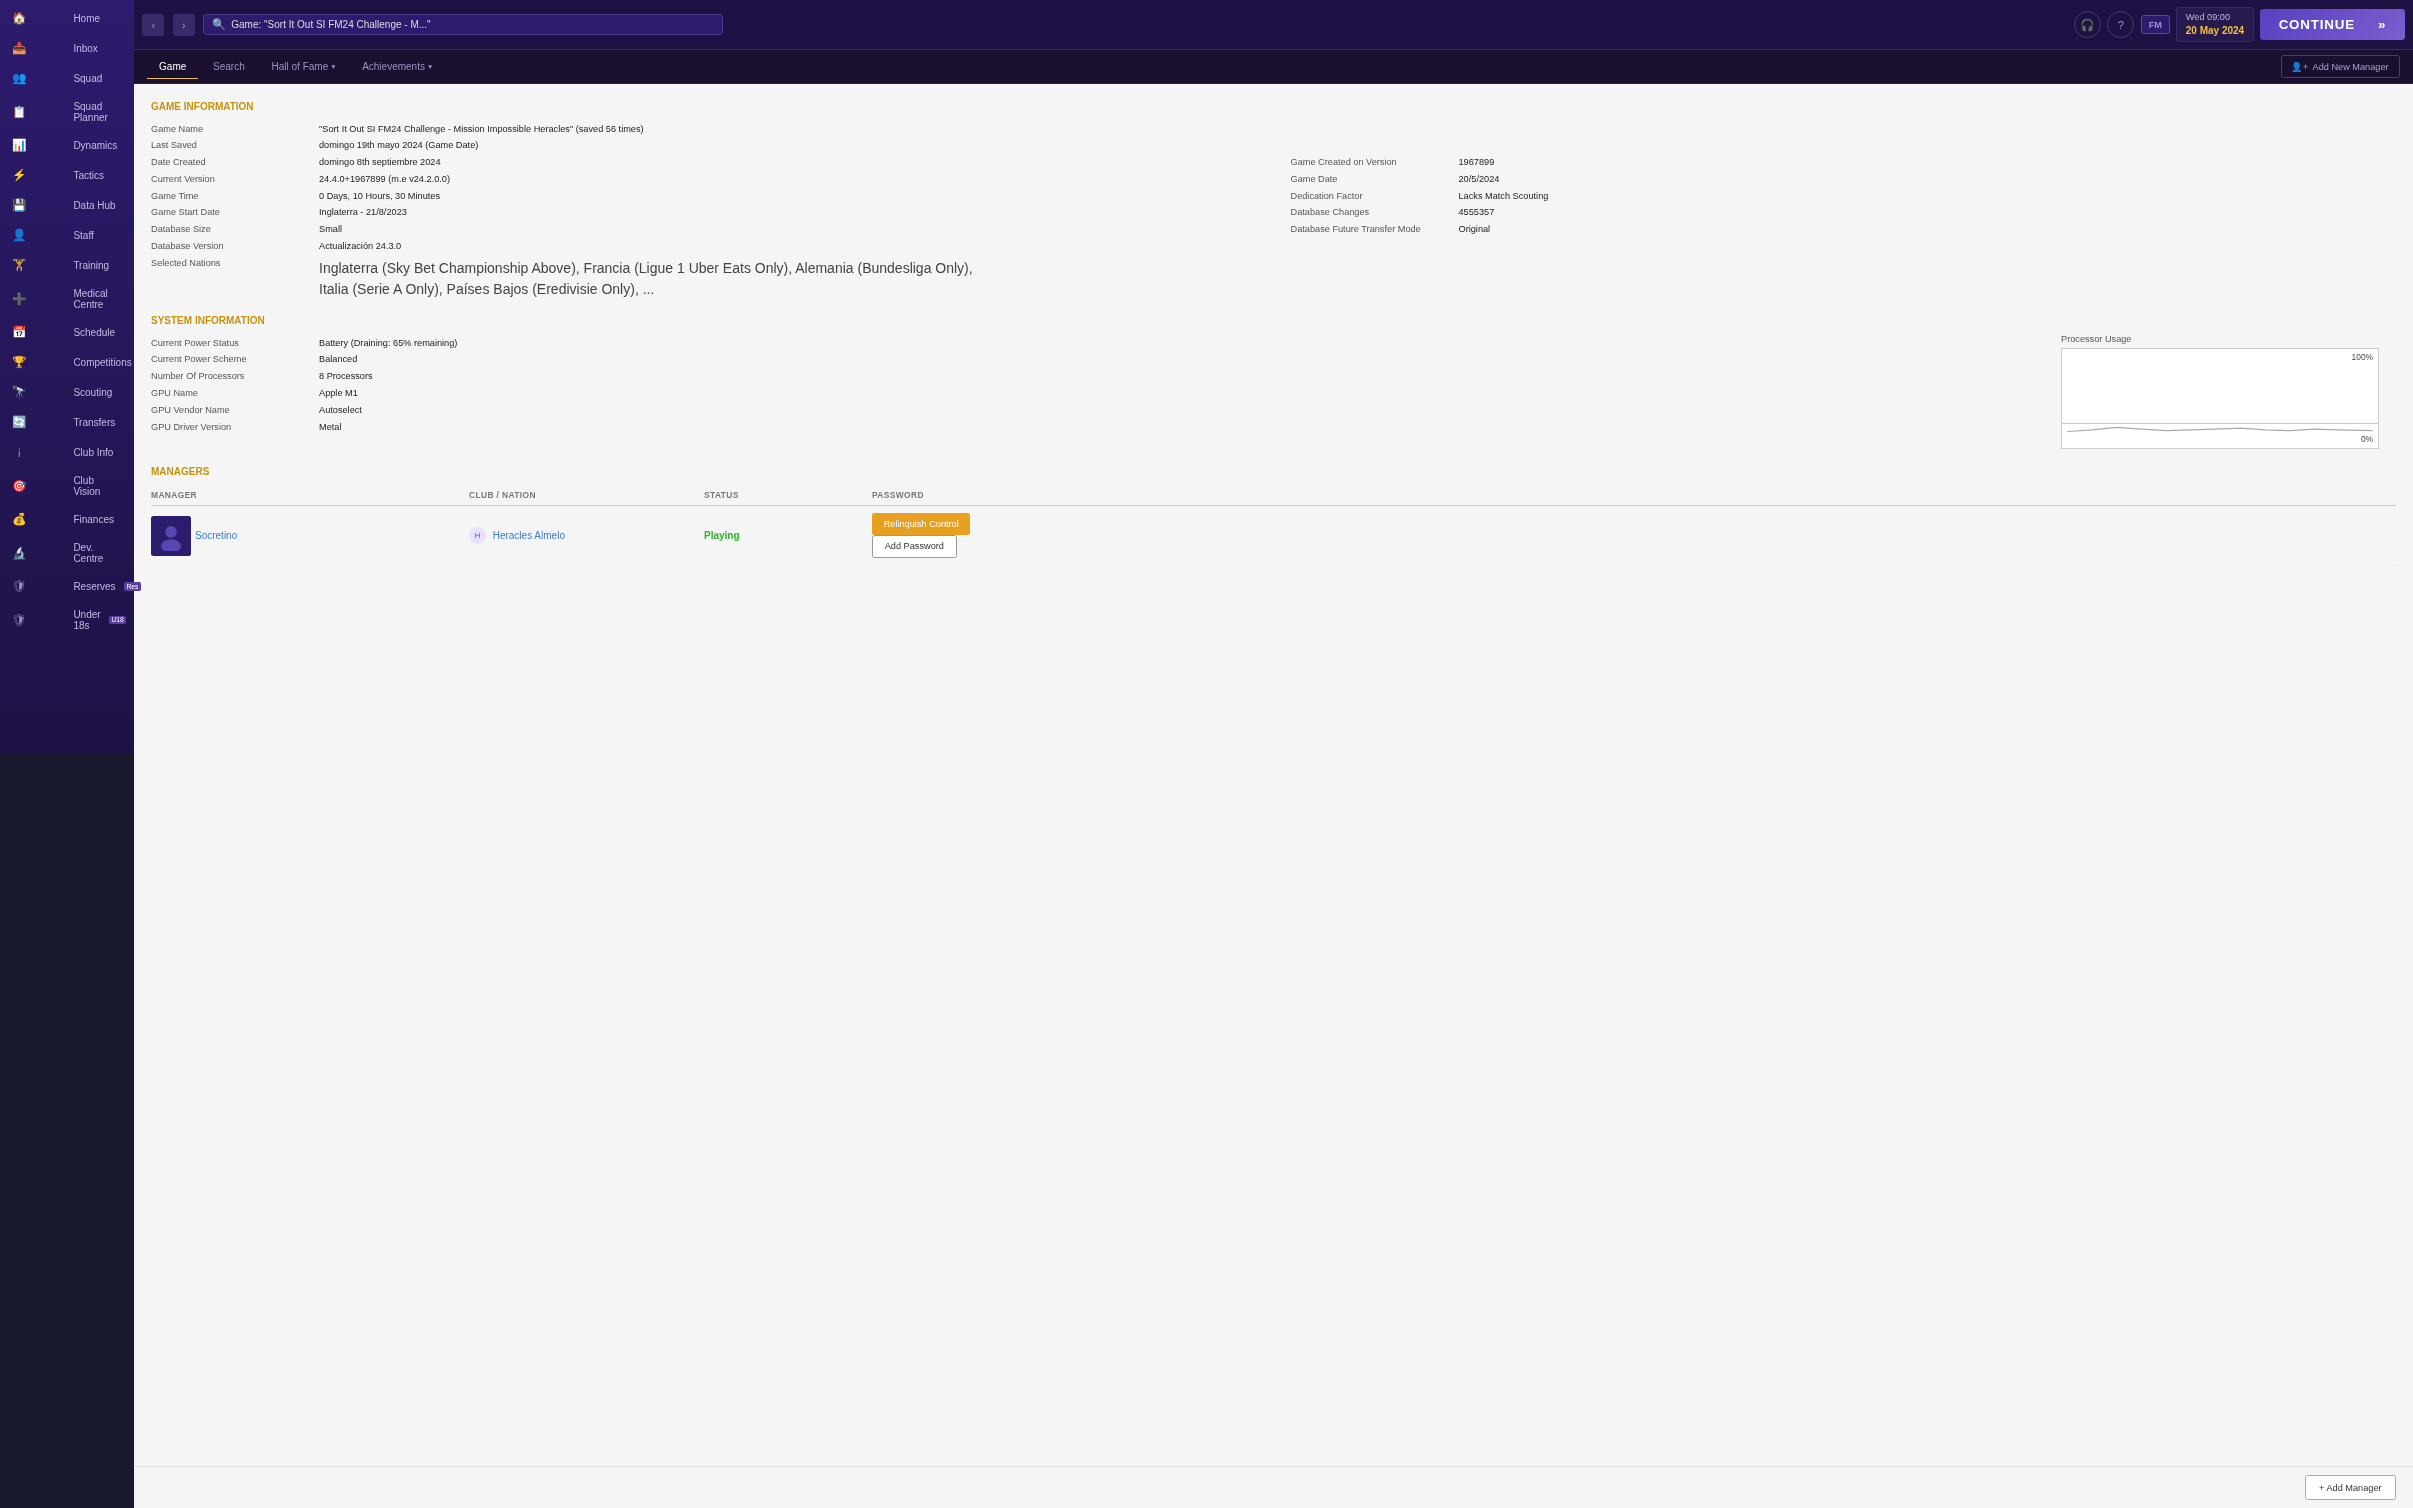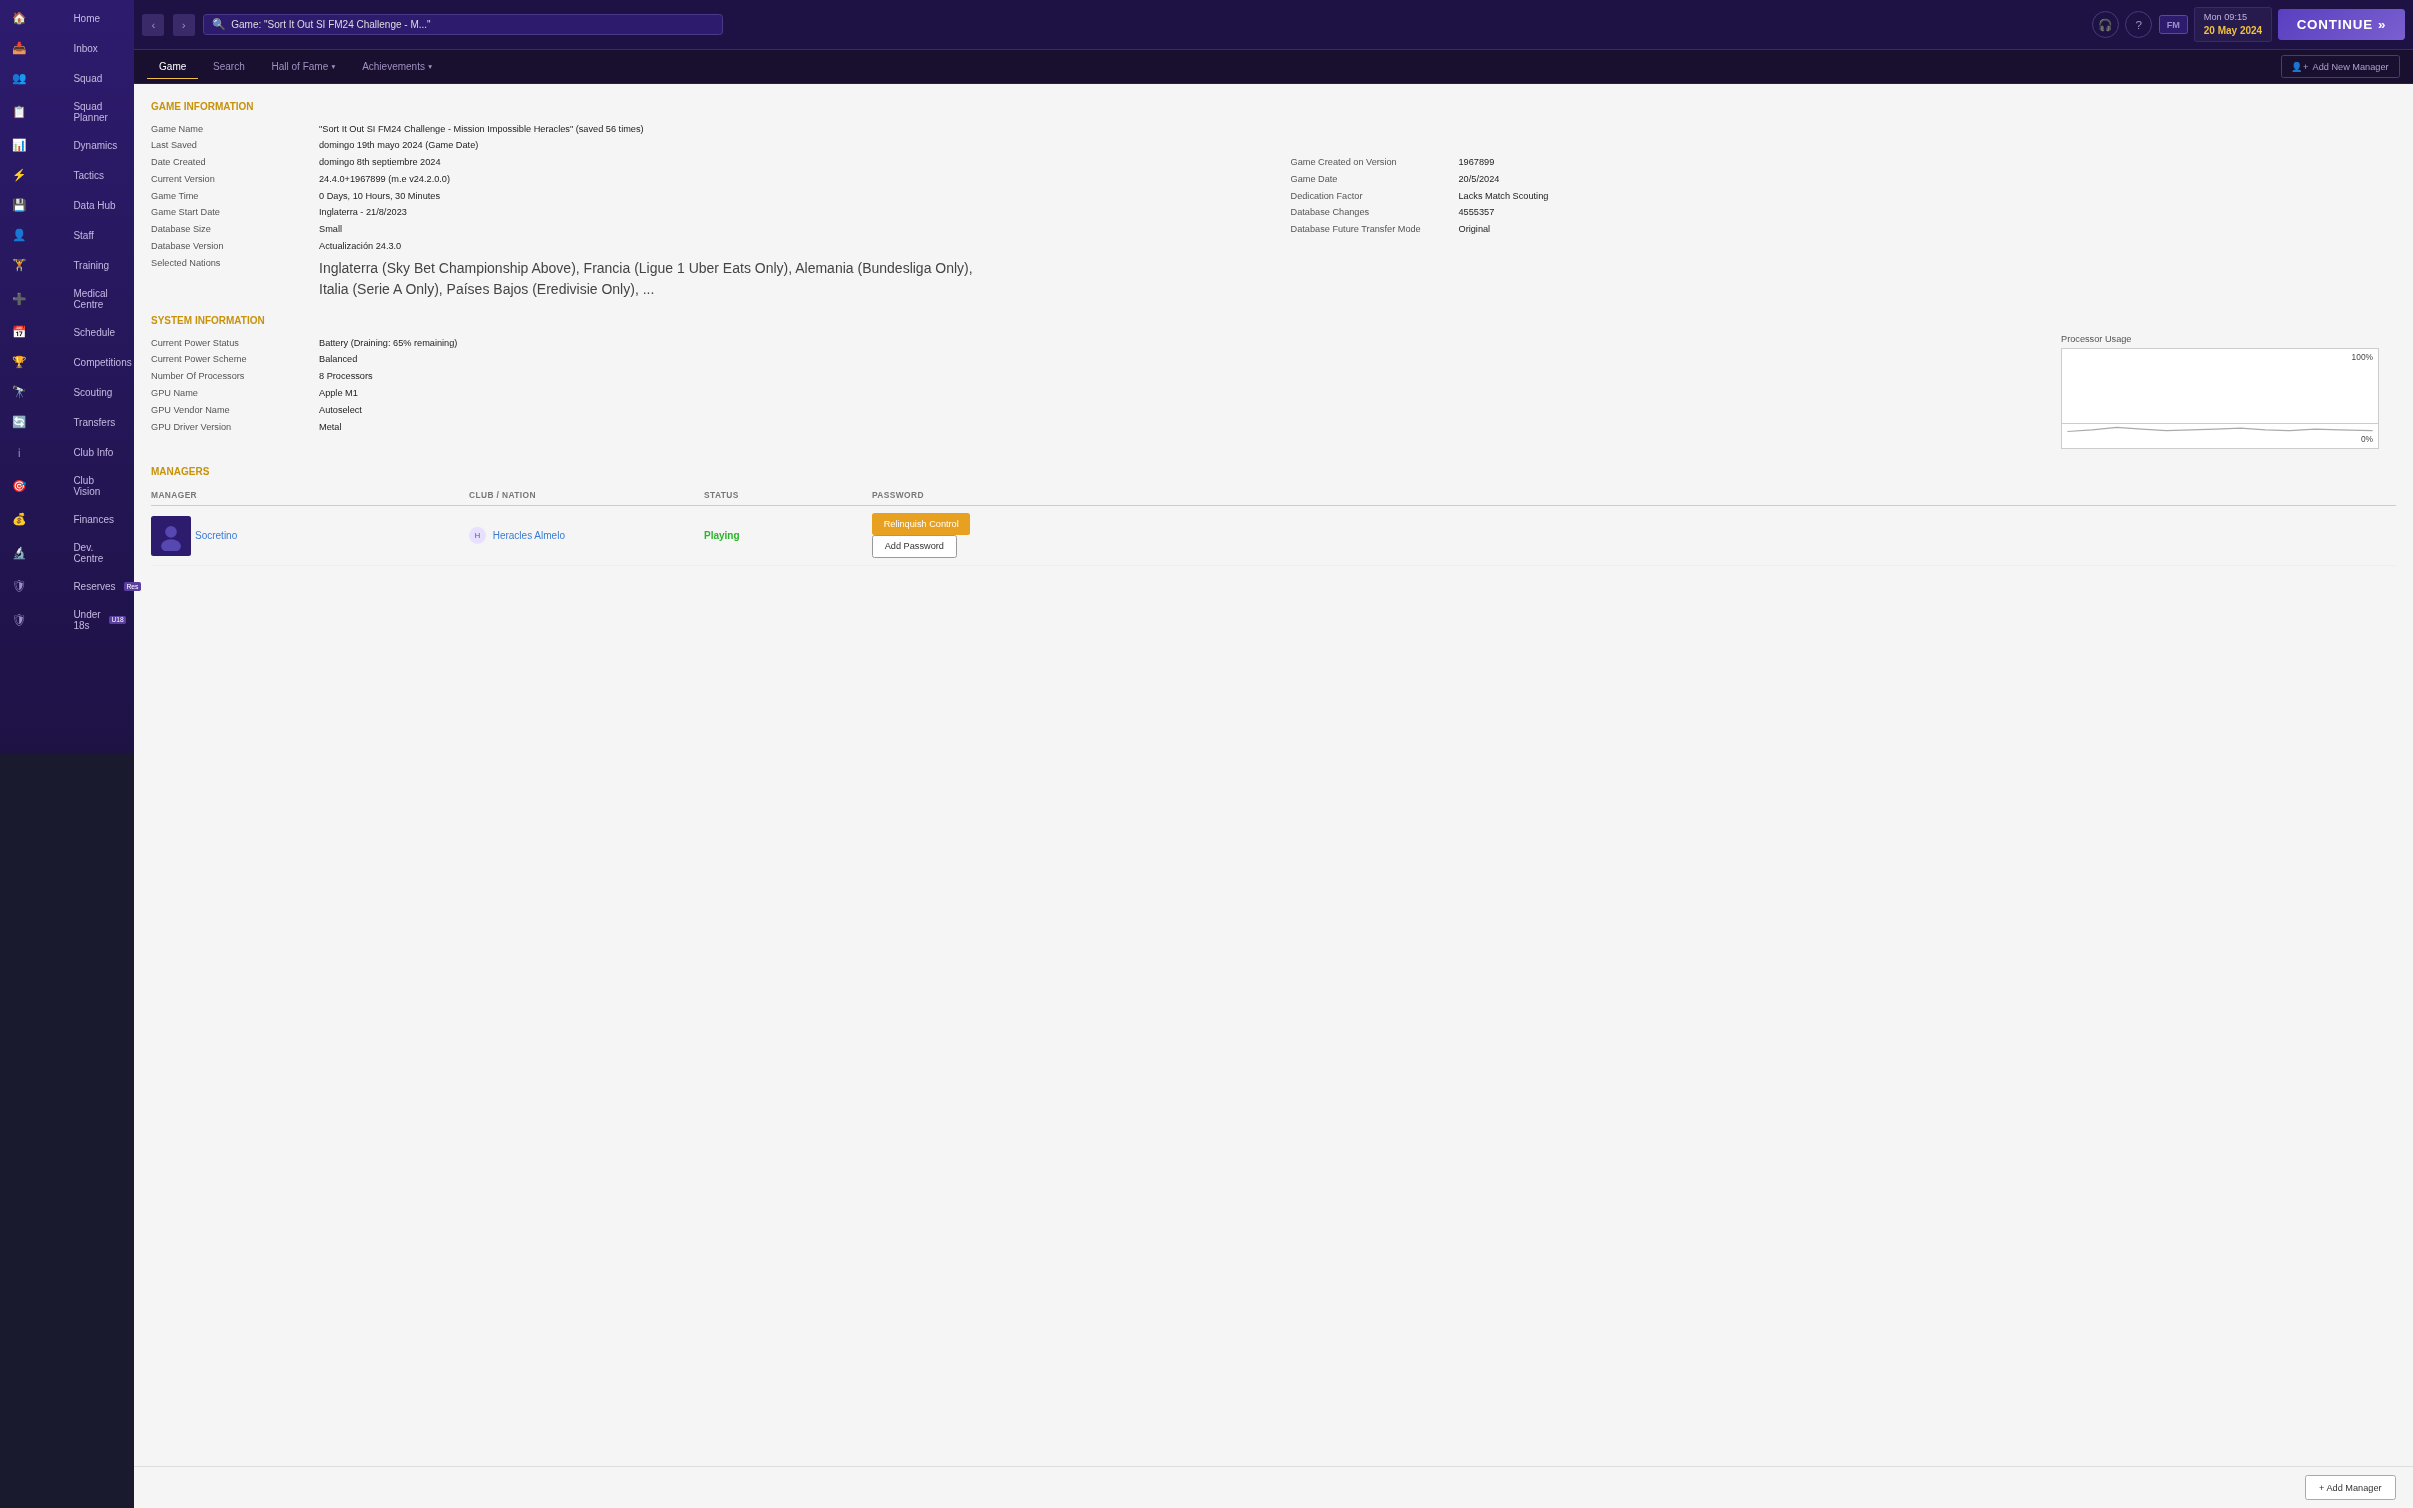--- a/index.html
+++ b/index.html
@@ -132,21 +132,21 @@
     .continue-btn {
       background: linear-gradient(135deg, #5a3fc0 0%, #7a5fd0 100%);
       border: none;
       color: white;
       font-size: 11px;
       font-weight: bold;
       padding: 8.4px 18.4px;
       border-radius: 3.4px;
       cursor: pointer;
       letter-spacing: 0.8px;
-      display: flex; align-items: center; gap: 5px;
+      display: flex; align-items: center; gap: 23px;
     }
     .continue-btn span { font-size: 13.4px; }
 
     
     #subnav {
       position: absolute;
       left: 134px; top: 50px;
       right: 0; height: 34px;
       background: #18102e;
       display: flex;
@@ -440,21 +440,21 @@
   <button class="nav-arrow">›</button>
   <div class="search-bar">
     <span class="search-icon">🔍</span>
     <input type="text" value="Game: &quot;Sort It Out SI FM24 Challenge - M...&quot;" style="">
   </div>
   <div class="topbar-icons">
     <button class="icon-btn">🎧</button>
     <button class="icon-btn">?</button>
     <span class="fm-badge">FM</span>
     <div class="date-box">
-      <div class="date-line1">Mon 09:15</div>
+      <div class="date-line1">Wed 09:00</div>
       <div class="date-line2">20 May 2024</div>
     </div>
     <button class="continue-btn">
       <span>CONTINUE</span>
       <span>»</span>
     </button>
   </div>
 </div>
 
 <div id="subnav">

